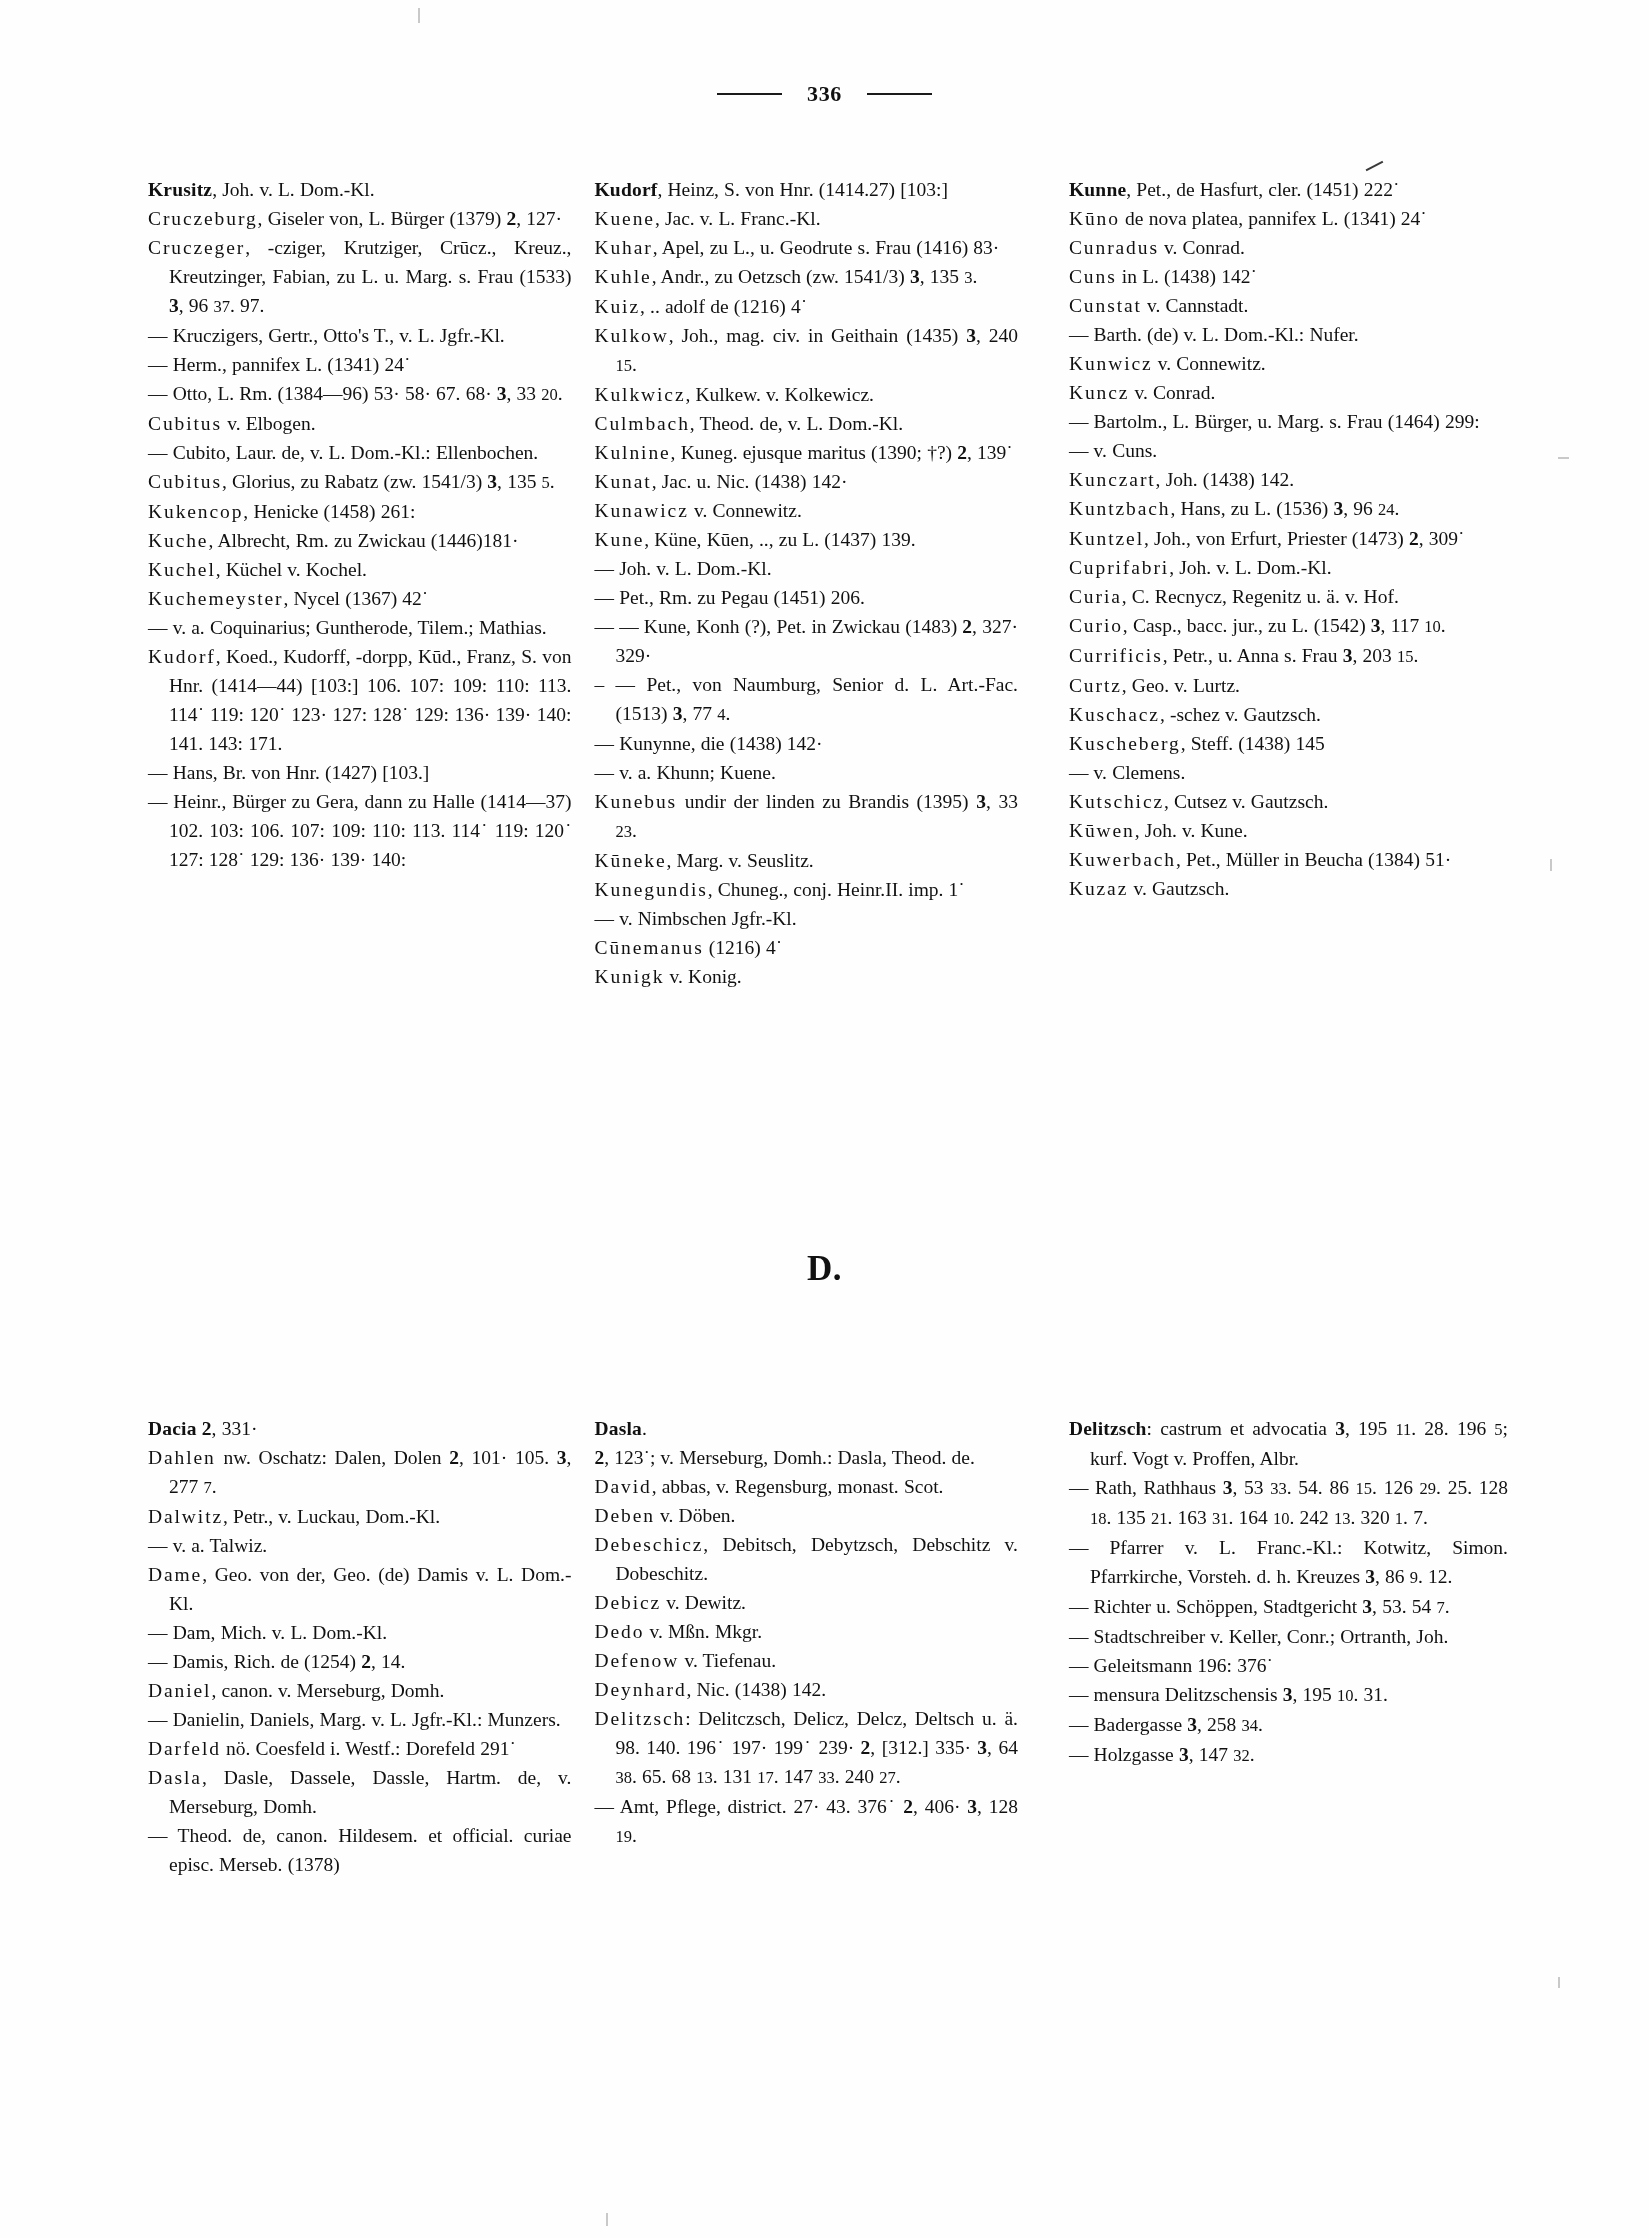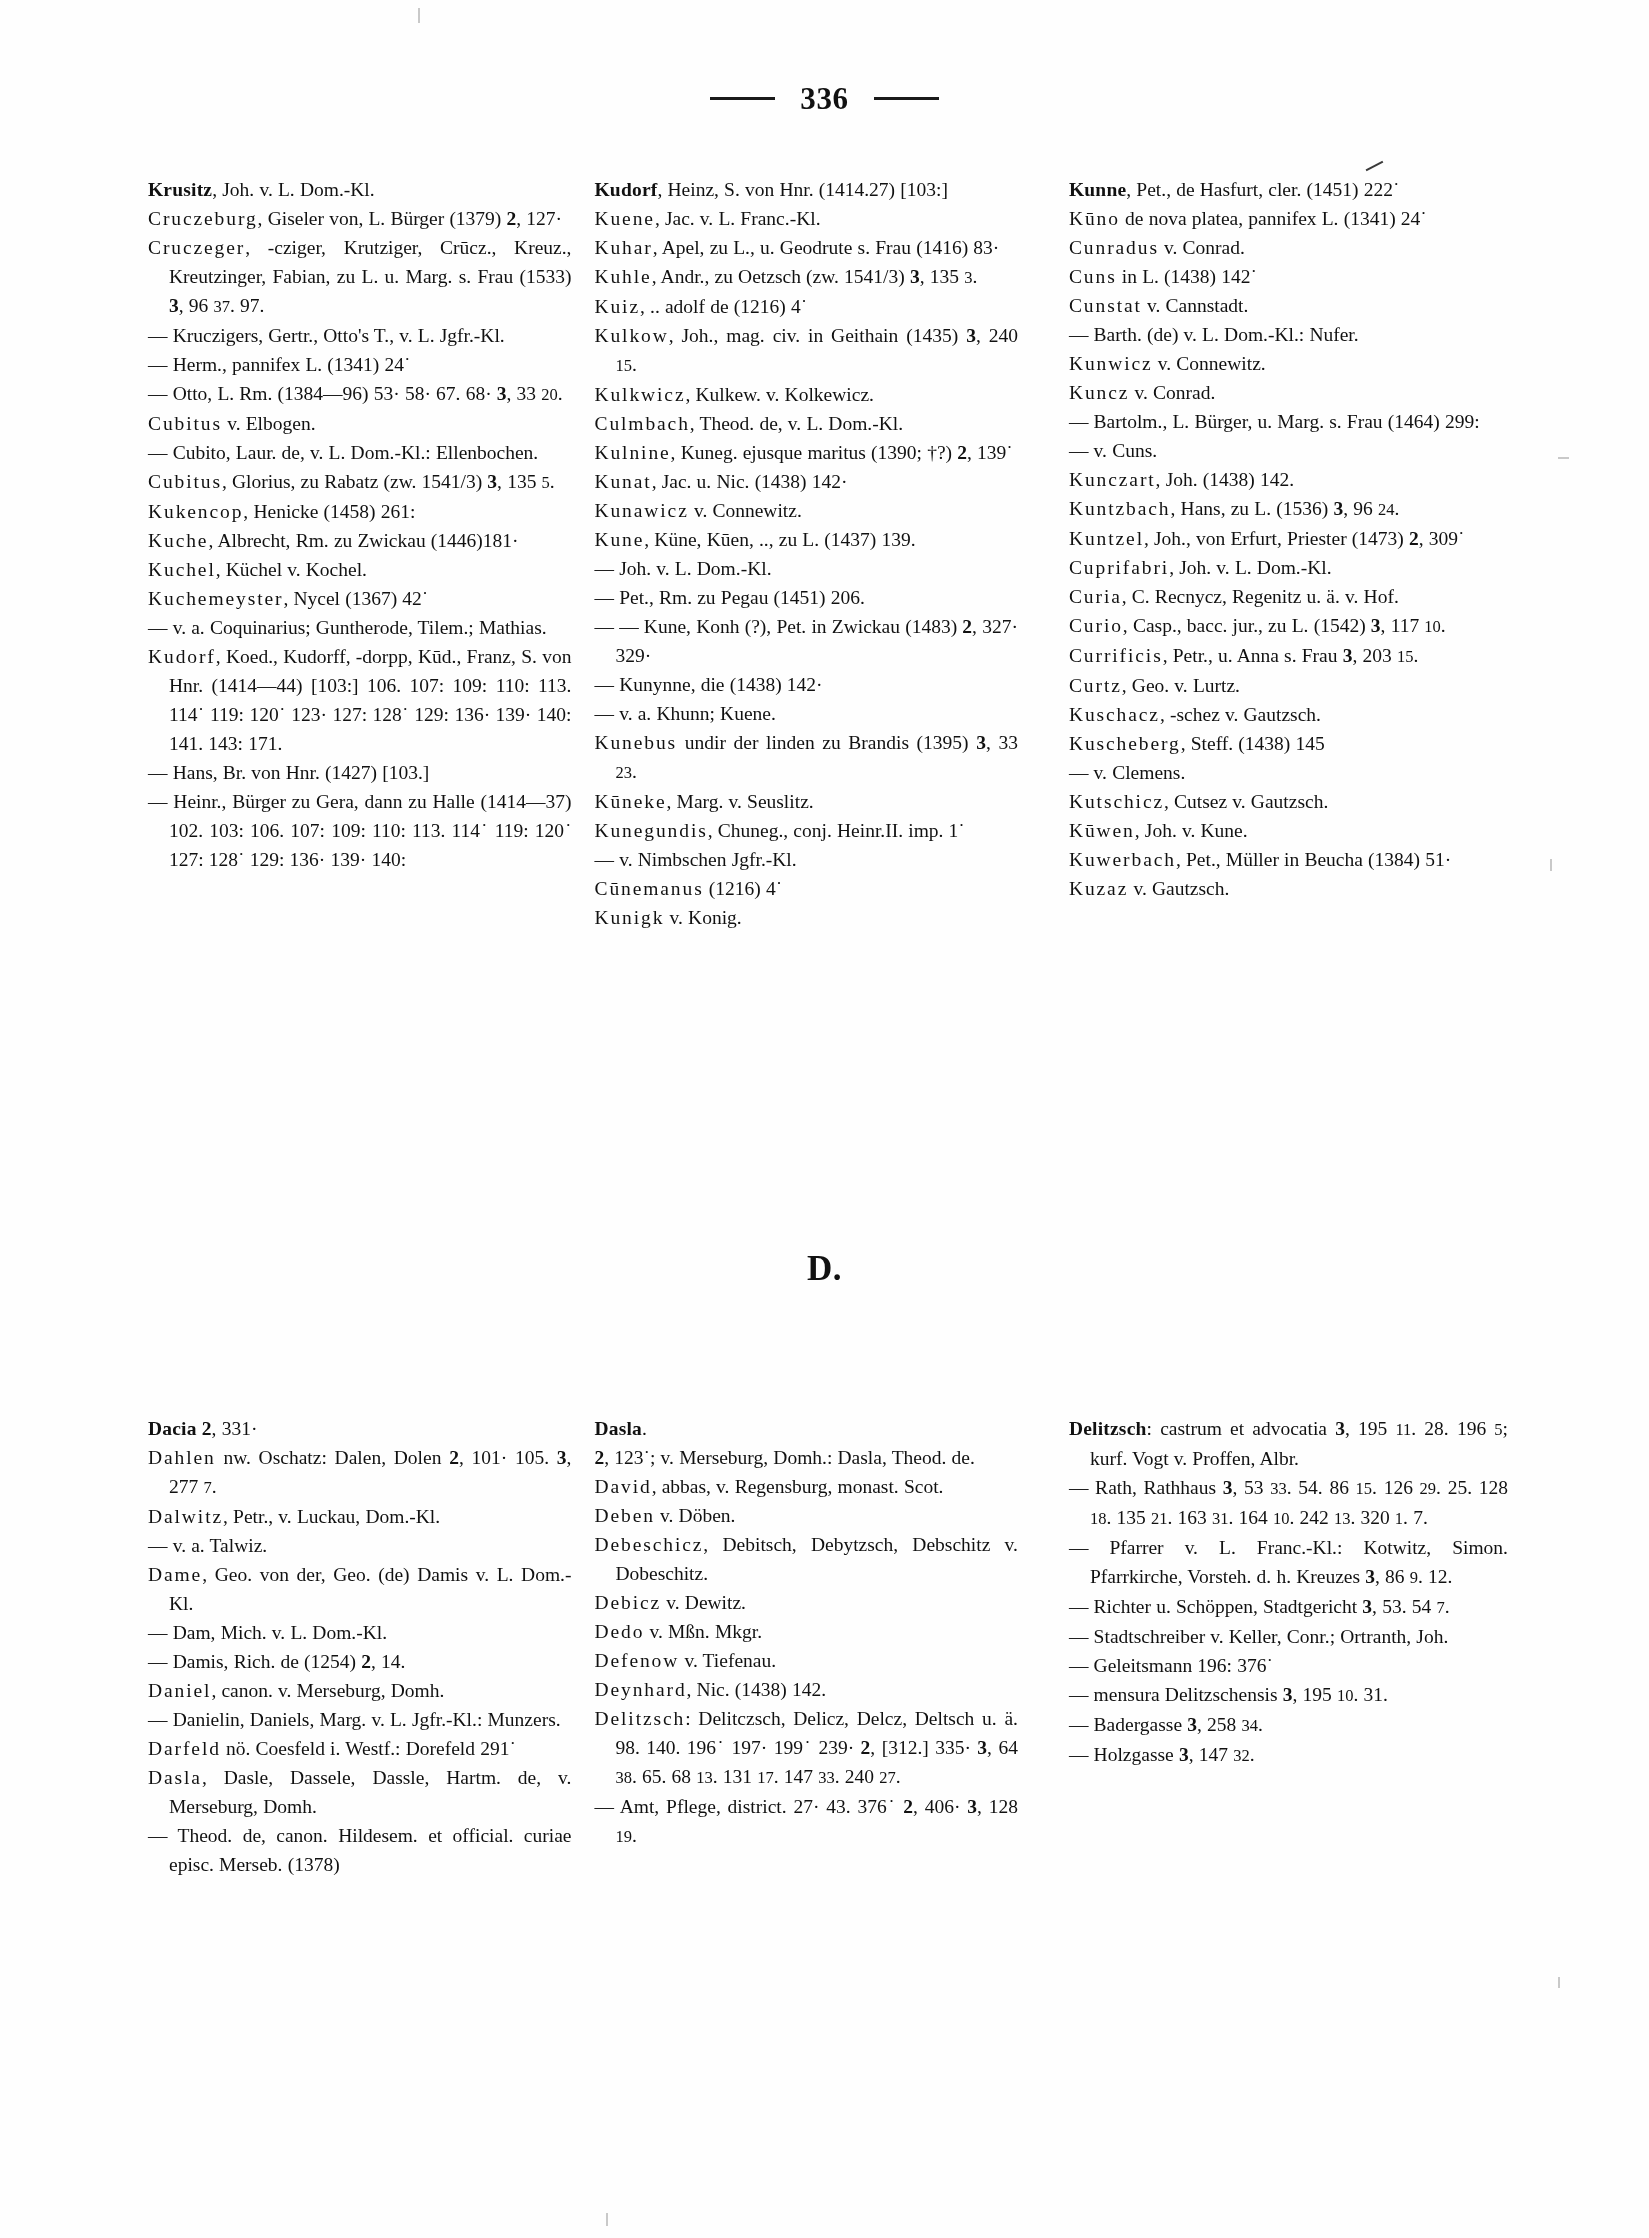--- a/index.html
+++ b/index.html
@@ -35,21 +35,21 @@
     justify-content: center;
     gap: 25px;
   }
   .rule {
     display: block;
     width: 65px;
     height: 2.8px;
     background: #1a1a1a;
   }
   .folio {
-    font-size: 31px;
+    font-size: 22px;
     font-weight: 700;
     letter-spacing: 0.6px;
     line-height: 1;
     font-family: "Liberation Serif", "DejaVu Serif", serif;
   }
 
   
   .block {
     position: absolute;
     display: flex;
@@ -172,20 +172,21 @@
         <p class="entry"><span class="sp">Kulkow</span>, Joh., mag. civ. in Geithain (1435) <span class="vol">3</span>, 240 <span class="ln">15</span>.</p>
         <p class="entry"><span class="sp">Kulkwicz</span>, Kulkew. v. Kolkewicz.</p>
         <p class="entry"><span class="sp">Culmbach</span>, Theod. de, v. L. Dom.-Kl.</p>
         <p class="entry"><span class="sp">Kulnine</span>, Kuneg. ejusque maritus (1390; †?) <span class="vol">2</span>, 139˙</p>
         <p class="entry"><span class="sp">Kunat</span>, Jac. u. Nic. (1438) 142·</p>
         <p class="entry"><span class="sp">Kunawicz</span> v. Connewitz.</p>
         <p class="entry"><span class="sp">Kune</span>, Küne, Kūen, .., zu L. (1437) 139.</p>
         <p class="entry">— Joh. v. L. Dom.-Kl.</p>
         <p class="entry">— Pet., Rm. zu Pegau (1451) 206.</p>
         <p class="entry">— — Kune, Konh (?), Pet. in Zwickau (1483) <span class="vol">2</span>, 327· 329·</p>
+        <p class="entry">– — Pet., von Naumburg, Senior d. L. Art.-Fac. (1513) <span class="vol">3</span>, 77 <span class="ln">4</span>.</p>
         <p class="entry">— Kunynne, die (1438) 142·</p>
         <p class="entry">— v. a. Khunn; Kuene.</p>
         <p class="entry"><span class="sp">Kunebus</span> undir der linden zu Brandis (1395) <span class="vol">3</span>, 33 <span class="ln">23</span>.</p>
         <p class="entry"><span class="sp">Kūneke</span>, Marg. v. Seuslitz.</p>
         <p class="entry"><span class="sp">Kunegundis</span>, Chuneg., conj. Heinr.II. imp. 1˙</p>
         <p class="entry">— v. Nimbschen Jgfr.-Kl.</p>
         <p class="entry"><span class="sp">Cūnemanus</span> (1216) 4˙</p>
         <p class="entry"><span class="sp">Kunigk</span> v. Konig.</p>
       </div>
     <div class="col col-wide" id="upper-col-3">

